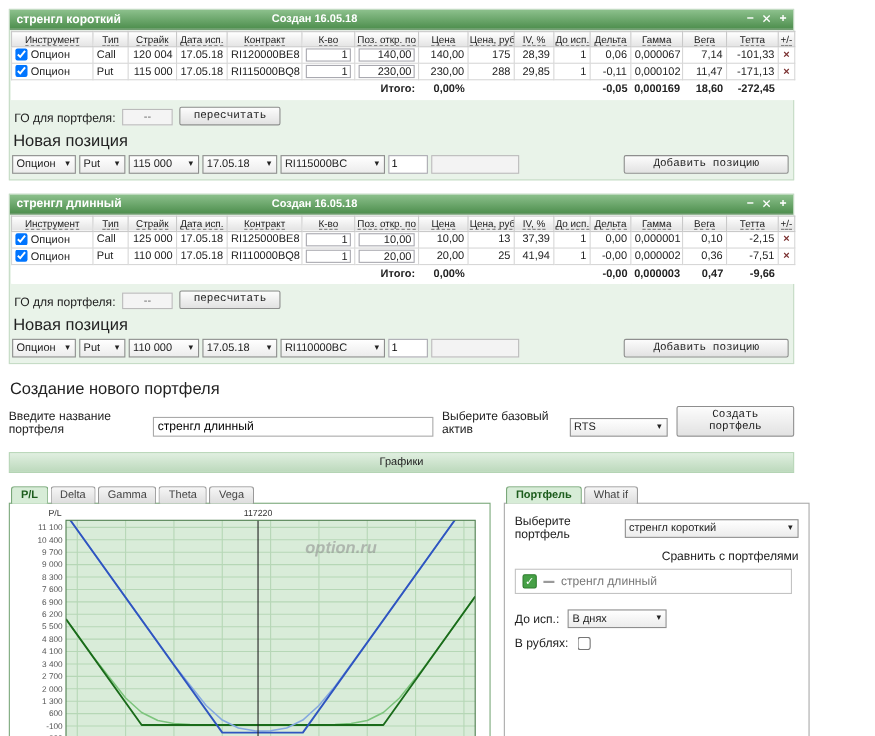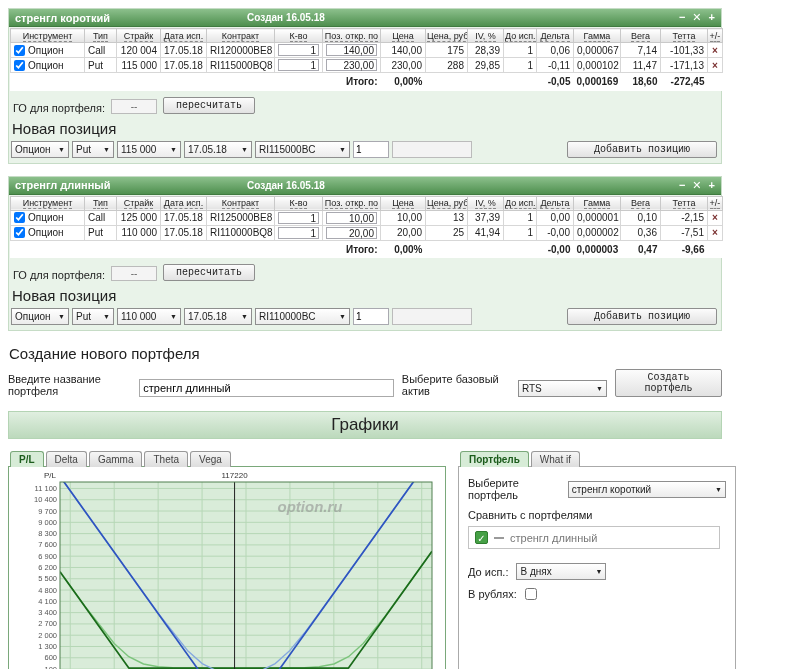--- a/index.html
+++ b/index.html
@@ -46,35 +46,35 @@
   .w58{width:58px}.w42{width:42px}.w64{width:64px}.w68{width:68px}.w95{width:95px}.w36{width:36px}.w80{width:80px}.w100{width:104px}
   .add-btn { margin-left:auto; width:150px; margin-right:2px; }
 
   
   .create-section { width:714px; margin:0 0 8px; }
   .create-row { display:flex; align-items:flex-end; gap:8px; font-size:11px; }
   .name-input { width:300px; height:18px; border:1px solid #aaa; font-size:11px; padding:0 3px; font-family:inherit; }
 
   
   .charts-bar { width:714px; text-align:center; background:linear-gradient(#e0efe0,#bcd9bc);
-    border:1px solid #b4d4b4; font-size:17px; padding:3px 0; margin:14px 0 12px; }
+    border:1px solid #b4d4b4; font-size:10px; padding:3px 0; margin:14px 0 12px; }
   .charts-area { display:flex; gap:12px; }
   .chart-col { width:438px; }
   .tabs { display:flex; gap:2px; margin-bottom:-1px; position:relative; z-index:2; padding-left:2px; }
   .tab { border:1px solid #999; border-bottom:none; background:linear-gradient(#f6f6f6,#ddd);
     font-size:10px; padding:2px 8px; border-radius:3px 3px 0 0; color:#444; cursor:pointer; }
   .tab.active { background:#d7ecd7; border-color:#7aa87a; color:#1c5c1c; font-weight:bold; }
   .chart-box { border:1px solid #7aa87a; background:#fff; width:438px; padding:1px; }
   svg text { font-family:"Liberation Sans","DejaVu Sans",sans-serif; }
 
   .right-panel { width:278px; }
   .rp-box { border:1px solid #aaa; background:#fff; padding:10px 9px; height:256px; }
   .rp-row { display:flex; align-items:center; gap:8px; font-size:11px; margin-bottom:8px; }
   .rp-row .push { margin-left:auto; }
-  .rp-label { font-size:11px; margin:2px 0 5px; }
+  .rp-label { font-size:11px; margin:2px 0 5px;text-align:right; }
   .compare-box { border:1px solid #c3c3c3; padding:4px 6px; display:flex; align-items:center; gap:6px; margin:0 0 14px; width:252px; }
   .gcheck { width:13px; height:13px; background:#46a046; color:#fff; font-size:10px; line-height:13px;
     text-align:center; border-radius:2px; border:1px solid #2e7d2e; cursor:pointer; flex:0 0 auto; }
   .swatch { width:10px; height:2px; background:#9a9a9a; display:inline-block; }
   .muted { color:#777; font-size:11px; }
   .select.wide { width:178px; }
   .select.w90 { width:90px; }
   .cb { width:12px; height:12px; margin:0; }
 </style>
 </head>

